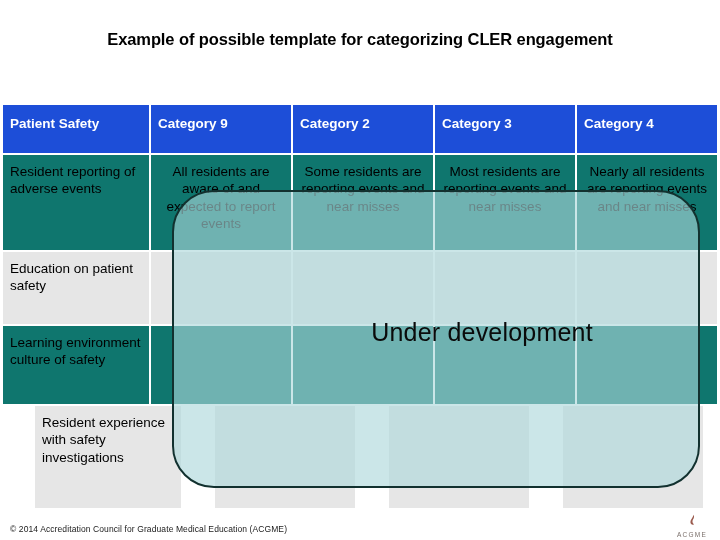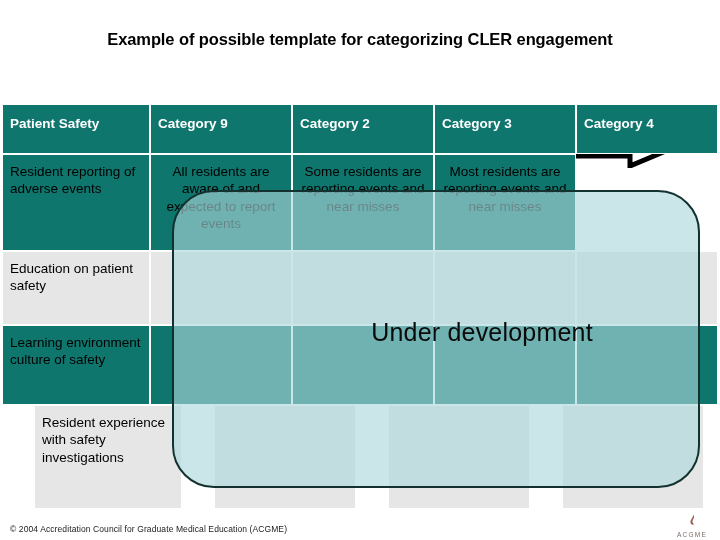--- a/index.html
+++ b/index.html
@@ -79,21 +79,21 @@
     padding: 8px 7px 6px 7px;
     font-size: 13.5px;
     line-height: 1.28;
     color: #000000;
     overflow: hidden;
   }
   .col-0 { width: 148px; flex: 0 0 148px; }
   .col-n { width: 142px; flex: 0 0 142px; }
 
   .head-row .cell {
-    background: #0f766e;
+    background: #1d4ed8;
     color: #ffffff;
     font-weight: bold;
     font-size: 13.5px;
     height: 50px;
     padding-top: 10px;
   }
 
   .row-a .cell { background: #0f766e; }
   .row-b .cell { background: #e6e6e6; }
 
@@ -176,20 +176,21 @@
     <div class="cell col-n">Category 2</div>
     <div class="cell col-n">Category 3</div>
     <div class="cell col-n">Category 4</div>
   </div>
 
   <div class="grid-row row-a r1">
     <div class="cell col-0">Resident reporting of adverse events</div>
     <div class="cell col-n cat-cell">All residents are aware of and expected to report events</div>
     <div class="cell col-n cat-cell">Some residents are reporting events and near misses</div>
     <div class="cell col-n cat-cell">Most residents are reporting events and near misses</div>
+    <div class="cell col-n cat-cell">Nearly all residents are reporting events and near misses</div>
   </div>
 
   <div class="grid-row row-b r2">
     <div class="cell col-0">Education on patient safety</div>
     <div class="cell col-n cat-cell"></div>
     <div class="cell col-n cat-cell"></div>
     <div class="cell col-n cat-cell"></div>
     <div class="cell col-n cat-cell"></div>
   </div>
 
@@ -207,21 +208,21 @@
     <div class="cell col-n cat-cell"></div>
     <div class="cell col-n cat-cell"></div>
     <div class="cell col-n cat-cell"></div>
   </div>
 
 </div>
 
 <div class="overlay"></div>
 <div class="overlay-label">Under development</div>
 
-<div class="footer-note">© 2004 Accreditation Council for Graduate Medical Education (ACGME)</div>
+<div class="footer-note">© 2014 Accreditation Council for Graduate Medical Education (ACGME)</div>
 
 <div class="logo">
   <svg class="logo-mark" width="14" height="16" viewBox="0 0 14 16">
     <path d="M8.6 0.8 C9.9 3.4 8.2 4.9 7.6 6.6 C7.1 8.2 8.0 9.6 8.9 10.4
              C8.0 10.9 6.6 10.6 5.9 9.7 C5.1 8.6 5.4 7.0 6.2 5.6
              C7.0 4.1 8.2 2.6 8.6 0.8 Z" fill="#9b5b4e"></path>
   </svg>
   <span class="logo-text">ACGME</span>
 </div>
 

